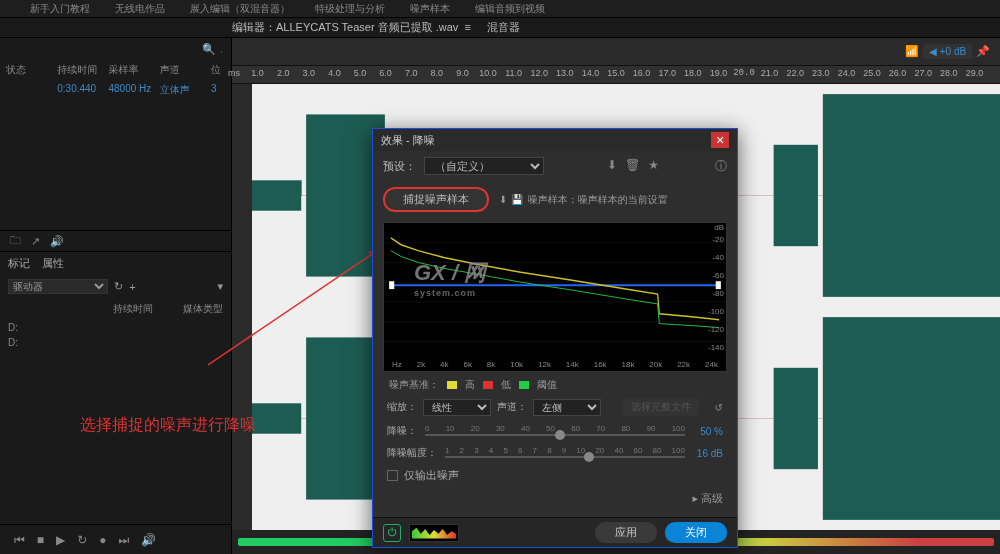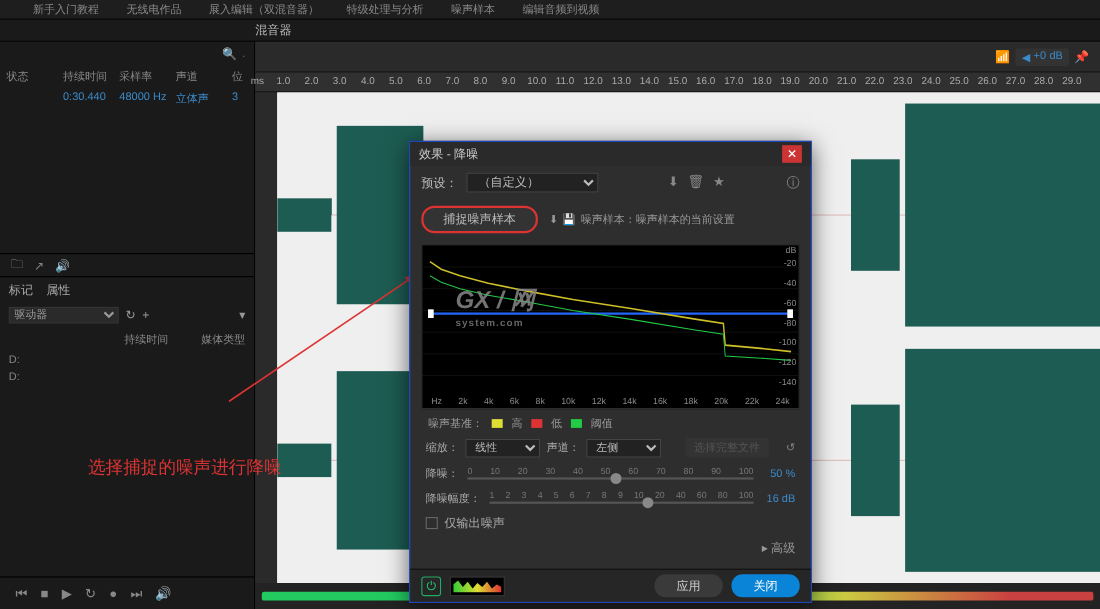--- a/index.html
+++ b/index.html
@@ -91,20 +91,24 @@
 <div class="top-menu">
   <span>新手入门教程</span>
   <span>无线电作品</span>
   <span>展入编辑（双混音器）</span>
   <span>特级处理与分析</span>
   <span>噪声样本</span>
   <span>编辑音频到视频</span>
 </div>
 
 <div class="doc-tabs">
+  <span>
+    <span>编辑器：</span><span>ALLEYCATS Teaser 音频已提取 .wav</span>
+    &nbsp;<span>≡</span>
+  </span>
   <span>混音器</span>
 </div>
 
 <div class="main">
   <div class="left-panel">
     <div class="search-row">
       <span class="glass">🔍</span>
       <span>.</span>
     </div>
     <div class="headers">
@@ -182,21 +186,21 @@
         <span style="left: 33.3333%;">10.0</span>
         <span style="left: 36.6667%;">11.0</span>
         <span style="left: 40%;">12.0</span>
         <span style="left: 43.3333%;">13.0</span>
         <span style="left: 46.6667%;">14.0</span>
         <span style="left: 50%;">15.0</span>
         <span style="left: 53.3333%;">16.0</span>
         <span style="left: 56.6667%;">17.0</span>
         <span style="left: 60%;">18.0</span>
         <span style="left: 63.3333%;">19.0</span>
-        <span style="left: 66.6667%;">20.0</span>
+        <span style="left: 66.6667%; font-family: Liberation Mono, monospace;">20.0</span>
         <span style="left: 70%;">21.0</span>
         <span style="left: 73.3333%;">22.0</span>
         <span style="left: 76.6667%;">23.0</span>
         <span style="left: 80%;">24.0</span>
         <span style="left: 83.3333%;">25.0</span>
         <span style="left: 86.6667%;">26.0</span>
         <span style="left: 90%;">27.0</span>
         <span style="left: 93.3333%;">28.0</span>
         <span style="left: 96.6667%;">29.0</span>
       </div>

